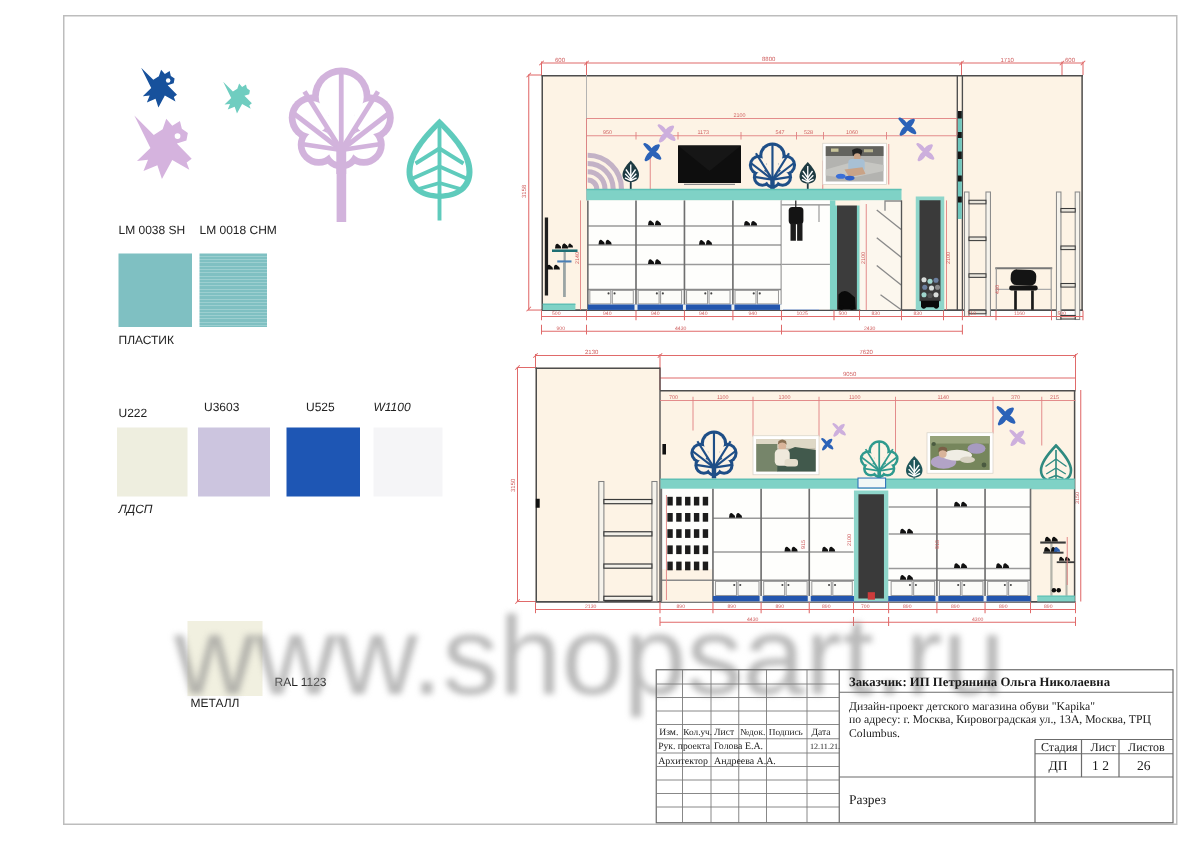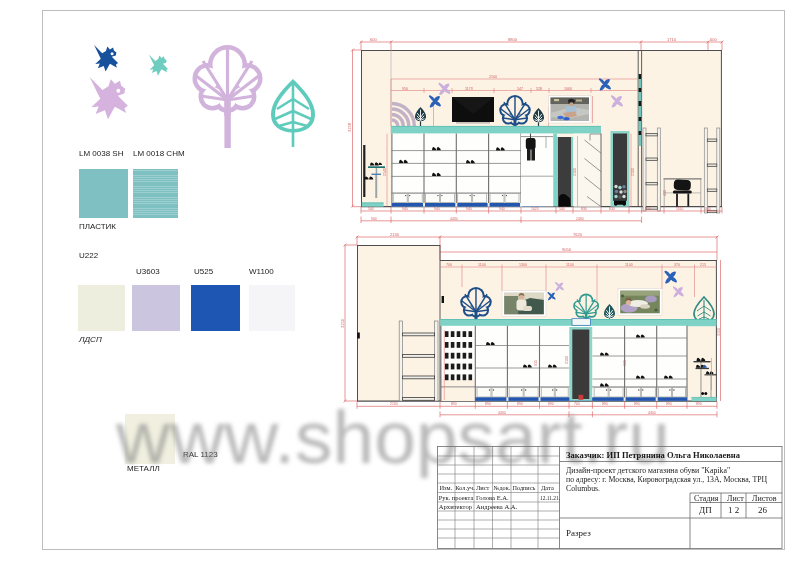--- a/index.html
+++ b/index.html
@@ -55,27 +55,27 @@
 <div class="lbl" style="left:79px;top:149px;">LM 0038 SH</div>
 
 <div class="lbl" style="left:133px;top:149px;">LM 0018 CHM</div>
 
 <div style="position:absolute;left:79px;top:169px;width:49px;height:49px;background:#7fc0c2;"></div>
 
 <div style="position:absolute;left:133px;top:169px;width:45px;height:49px;background:repeating-linear-gradient(180deg,#7fc0c2 0px,#7fc0c2 1.5px,#9ccfd0 1.5px,#9ccfd0 2.2px);"></div>
 
 <div class="lbl" style="left:79px;top:222px;">ПЛАСТИК</div>
 
-<div class="lbl" style="left:79px;top:251px;">U222</div>
+<div class="lbl" style="left:79px;top:271px;">U222</div>
 
 <div class="lbl" style="left:136px;top:267px;">U3603</div>
 
-<div class="lbl" style="left:194px;top:267px;">U525</div>
-
-<div class="lbl" style="left:249px;top:267px;">W1100</div>
+<div class="lbl" style="left:204px;top:267px;">U525</div>
+
+<div class="lbl" style="left:249px;top:267px;font-style:italic;">W1100</div>
 
 <div style="position:absolute;left:78px;top:285px;width:47px;height:46px;background:#eeeedf;"></div>
 
 <div style="position:absolute;left:132px;top:285px;width:48px;height:46px;background:#ccc5df;"></div>
 
 <div style="position:absolute;left:191px;top:285px;width:49px;height:46px;background:#1e56b4;"></div>
 
 <div style="position:absolute;left:249px;top:285px;width:46px;height:46px;background:#f5f5f7;"></div>
 
 <div class="lbl" style="left:79px;top:335px;font-style:italic;">ЛДСП</div>

